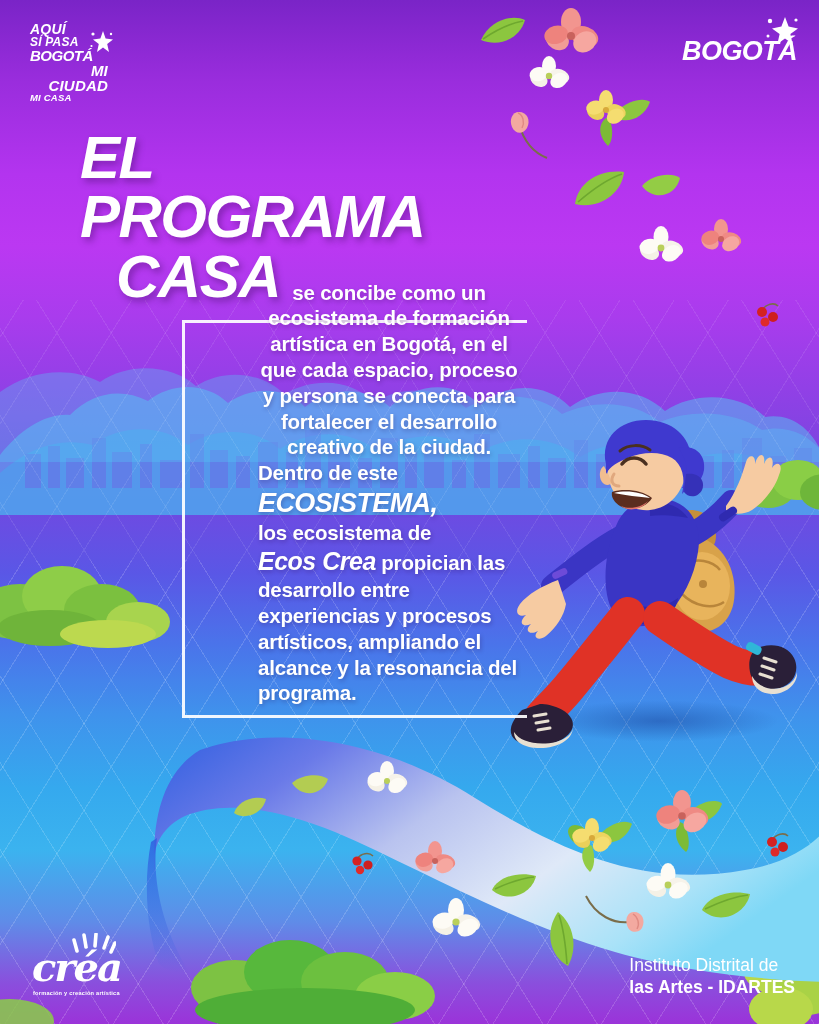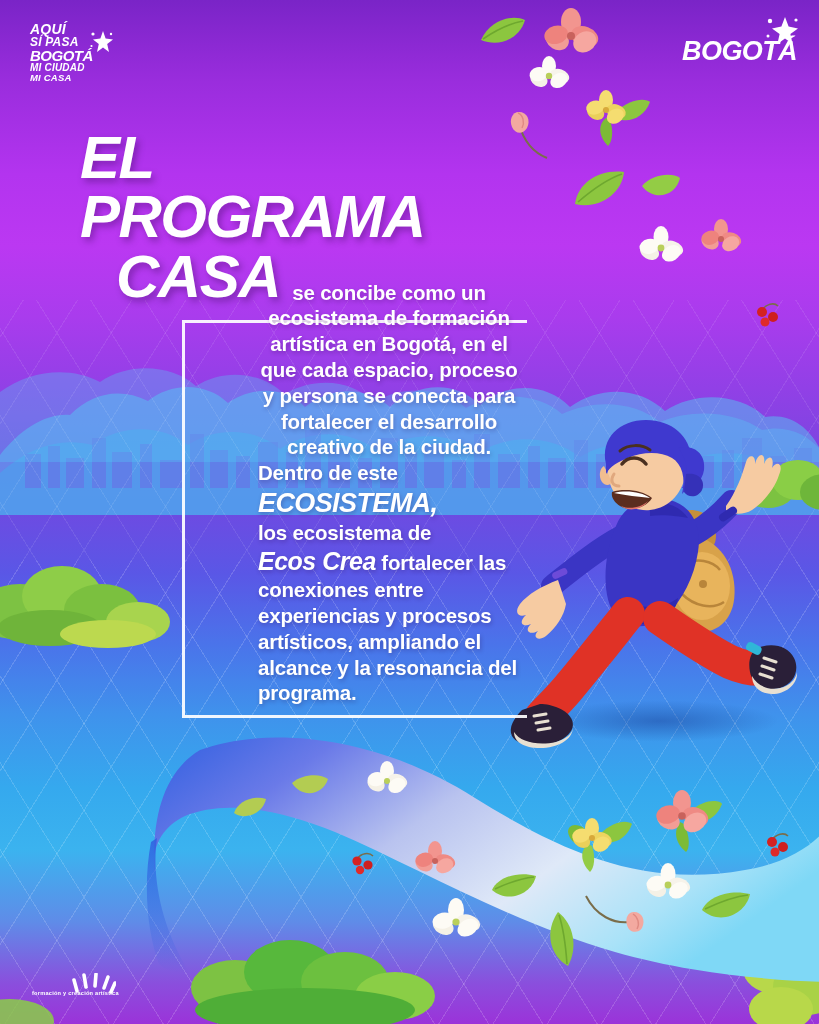--- a/index.html
+++ b/index.html
@@ -44,21 +44,21 @@
     border-bottom:3px solid rgba(255,255,255,.92);
     border-right:none;
   }
 
   
   .logo-aqui{position:absolute;left:30px;top:22px;width:78px;color:#fff;
     font-weight:bold;font-style:italic;letter-spacing:.2px;line-height:1.0;}
   .logo-aqui .l1{font-size:14px;}
   .logo-aqui .l2{font-size:12px;}
   .logo-aqui .l3{font-size:15px;letter-spacing:-.5px;}
-  .logo-aqui .l4{font-size:10px;}
+  .logo-aqui .l4{font-size:15px;text-align:right;}
   .logo-aqui .l5{font-size:9.5px;}
   .logo-aqui .starwrap{position:absolute;right:-6px;top:8px;}
 
   .logo-bogota{position:absolute;right:22px;top:36px;color:#fff;
     font-weight:bold;font-style:italic;font-size:27px;letter-spacing:-.6px;}
   .logo-bogota .starwrap{position:absolute;right:-4px;top:-22px;}
 
   .logo-crea{position:absolute;left:32px;bottom:28px;color:#fff;text-align:center;}
   .logo-crea .word{font-size:40px;font-weight:bold;font-style:italic;letter-spacing:-2px;
     line-height:1;font-family:"DejaVu Serif", serif;}
@@ -534,34 +534,39 @@
       <svg width="44" height="22" viewBox="0 0 44 22">
         <g stroke="#fff" stroke-width="3.6" stroke-linecap="round">
           <line x1="5" y1="18" x2="2" y2="7"></line>
           <line x1="14" y1="14" x2="12" y2="2"></line>
           <line x1="23" y1="13" x2="24" y2="1"></line>
           <line x1="32" y1="15" x2="36" y2="4"></line>
           <line x1="39" y1="19" x2="43" y2="10"></line>
         </g>
       </svg>
     </span>
+    <div class="word">créa</div>
     <div class="tag">formación y creación artística</div>
   </div>
 
   <div class="headline">
     <div>EL</div>
     <div>PROGRAMA</div>
     <div class="l3">CASA</div>
   </div>
 
   <p class="body-copy">se concibe como un ecosistema de formación artística en Bogotá, en el que cada espacio, proceso y persona se conecta para fortalecer el desarrollo creativo de la ciudad.</p>
 
   <div class="body-copy2">
     <span>Dentro de este</span>
     <span class="em-big">ECOSISTEMA,</span>
     <span>los ecosistema de</span>
     <br>
     <span class="em-mid">Ecos Crea</span>
-    <span>fortalecer las conexiones entre experiencias y procesos artísticos, ampliando el alcance y la resonancia del programa.</span>
-  </div>
-
+    <span>propician las desarrollo entre experiencias y procesos artísticos, ampliando el alcance y la resonancia del programa.</span>
+  </div>
+
+  <div class="idartes">
+    <div class="l1">Instituto Distrital de</div>
+    <div class="l2">las Artes - IDARTES</div>
+  </div>
 
 </div>
 
 </body></html>

